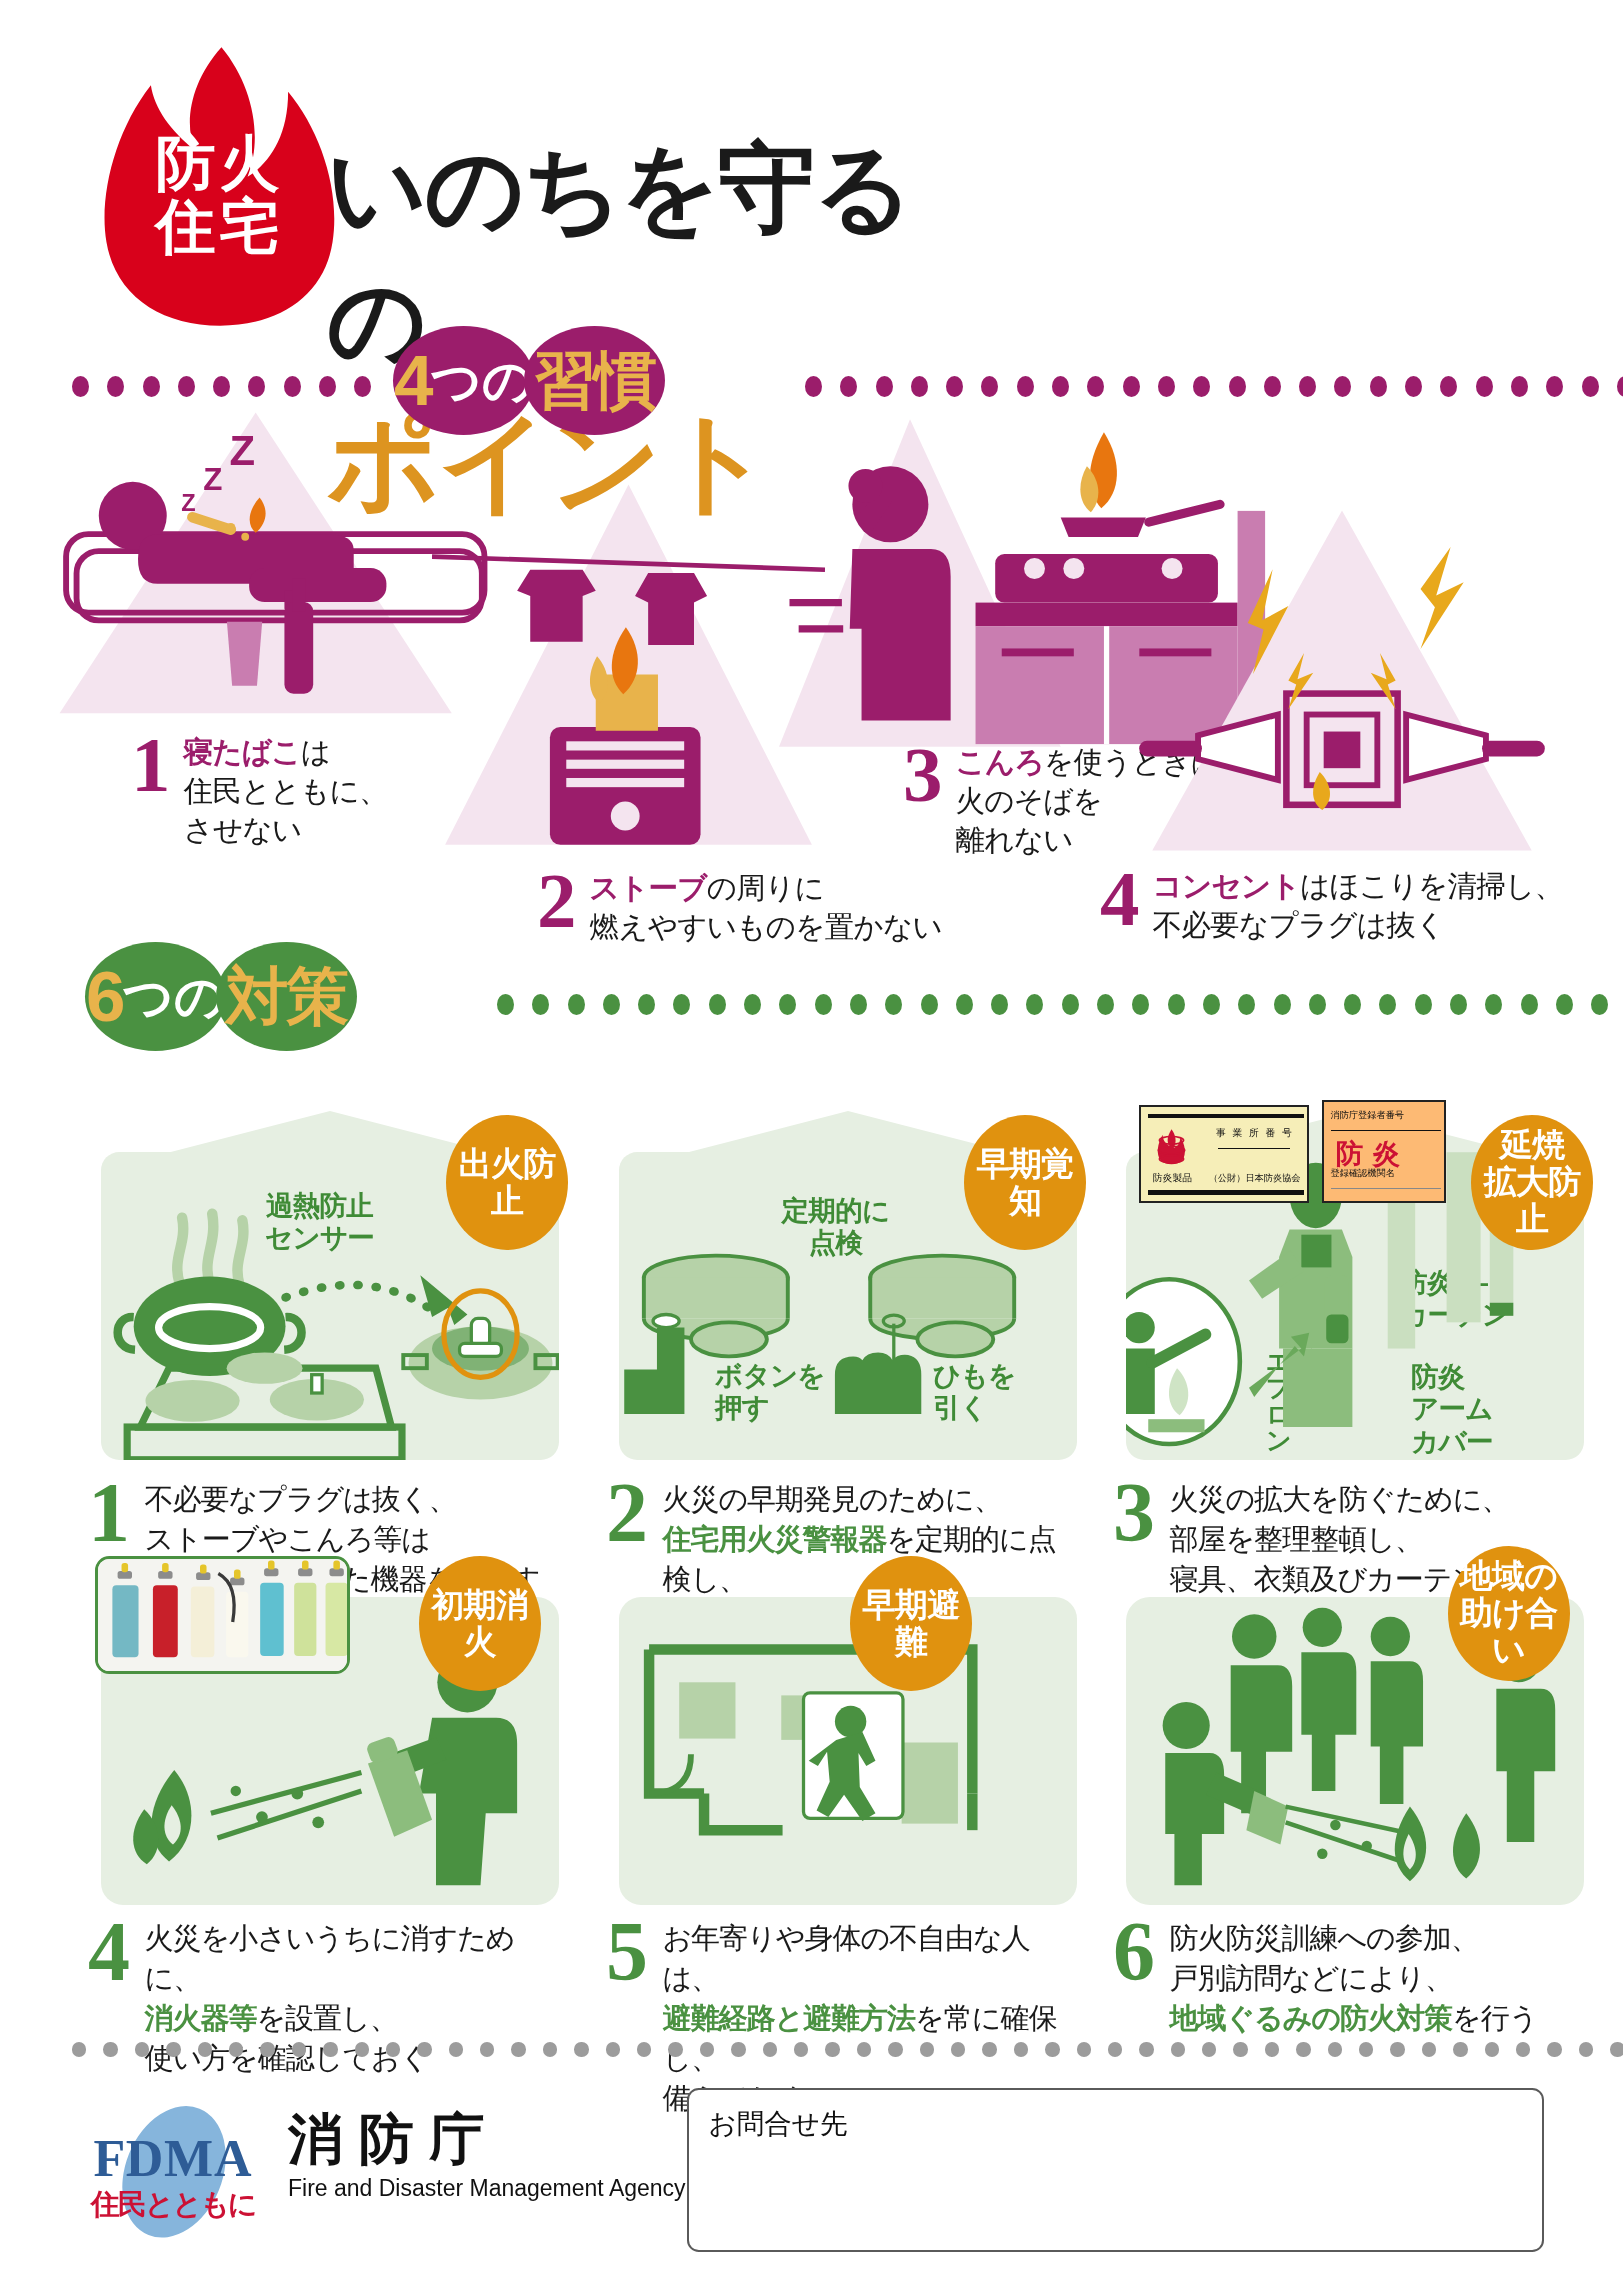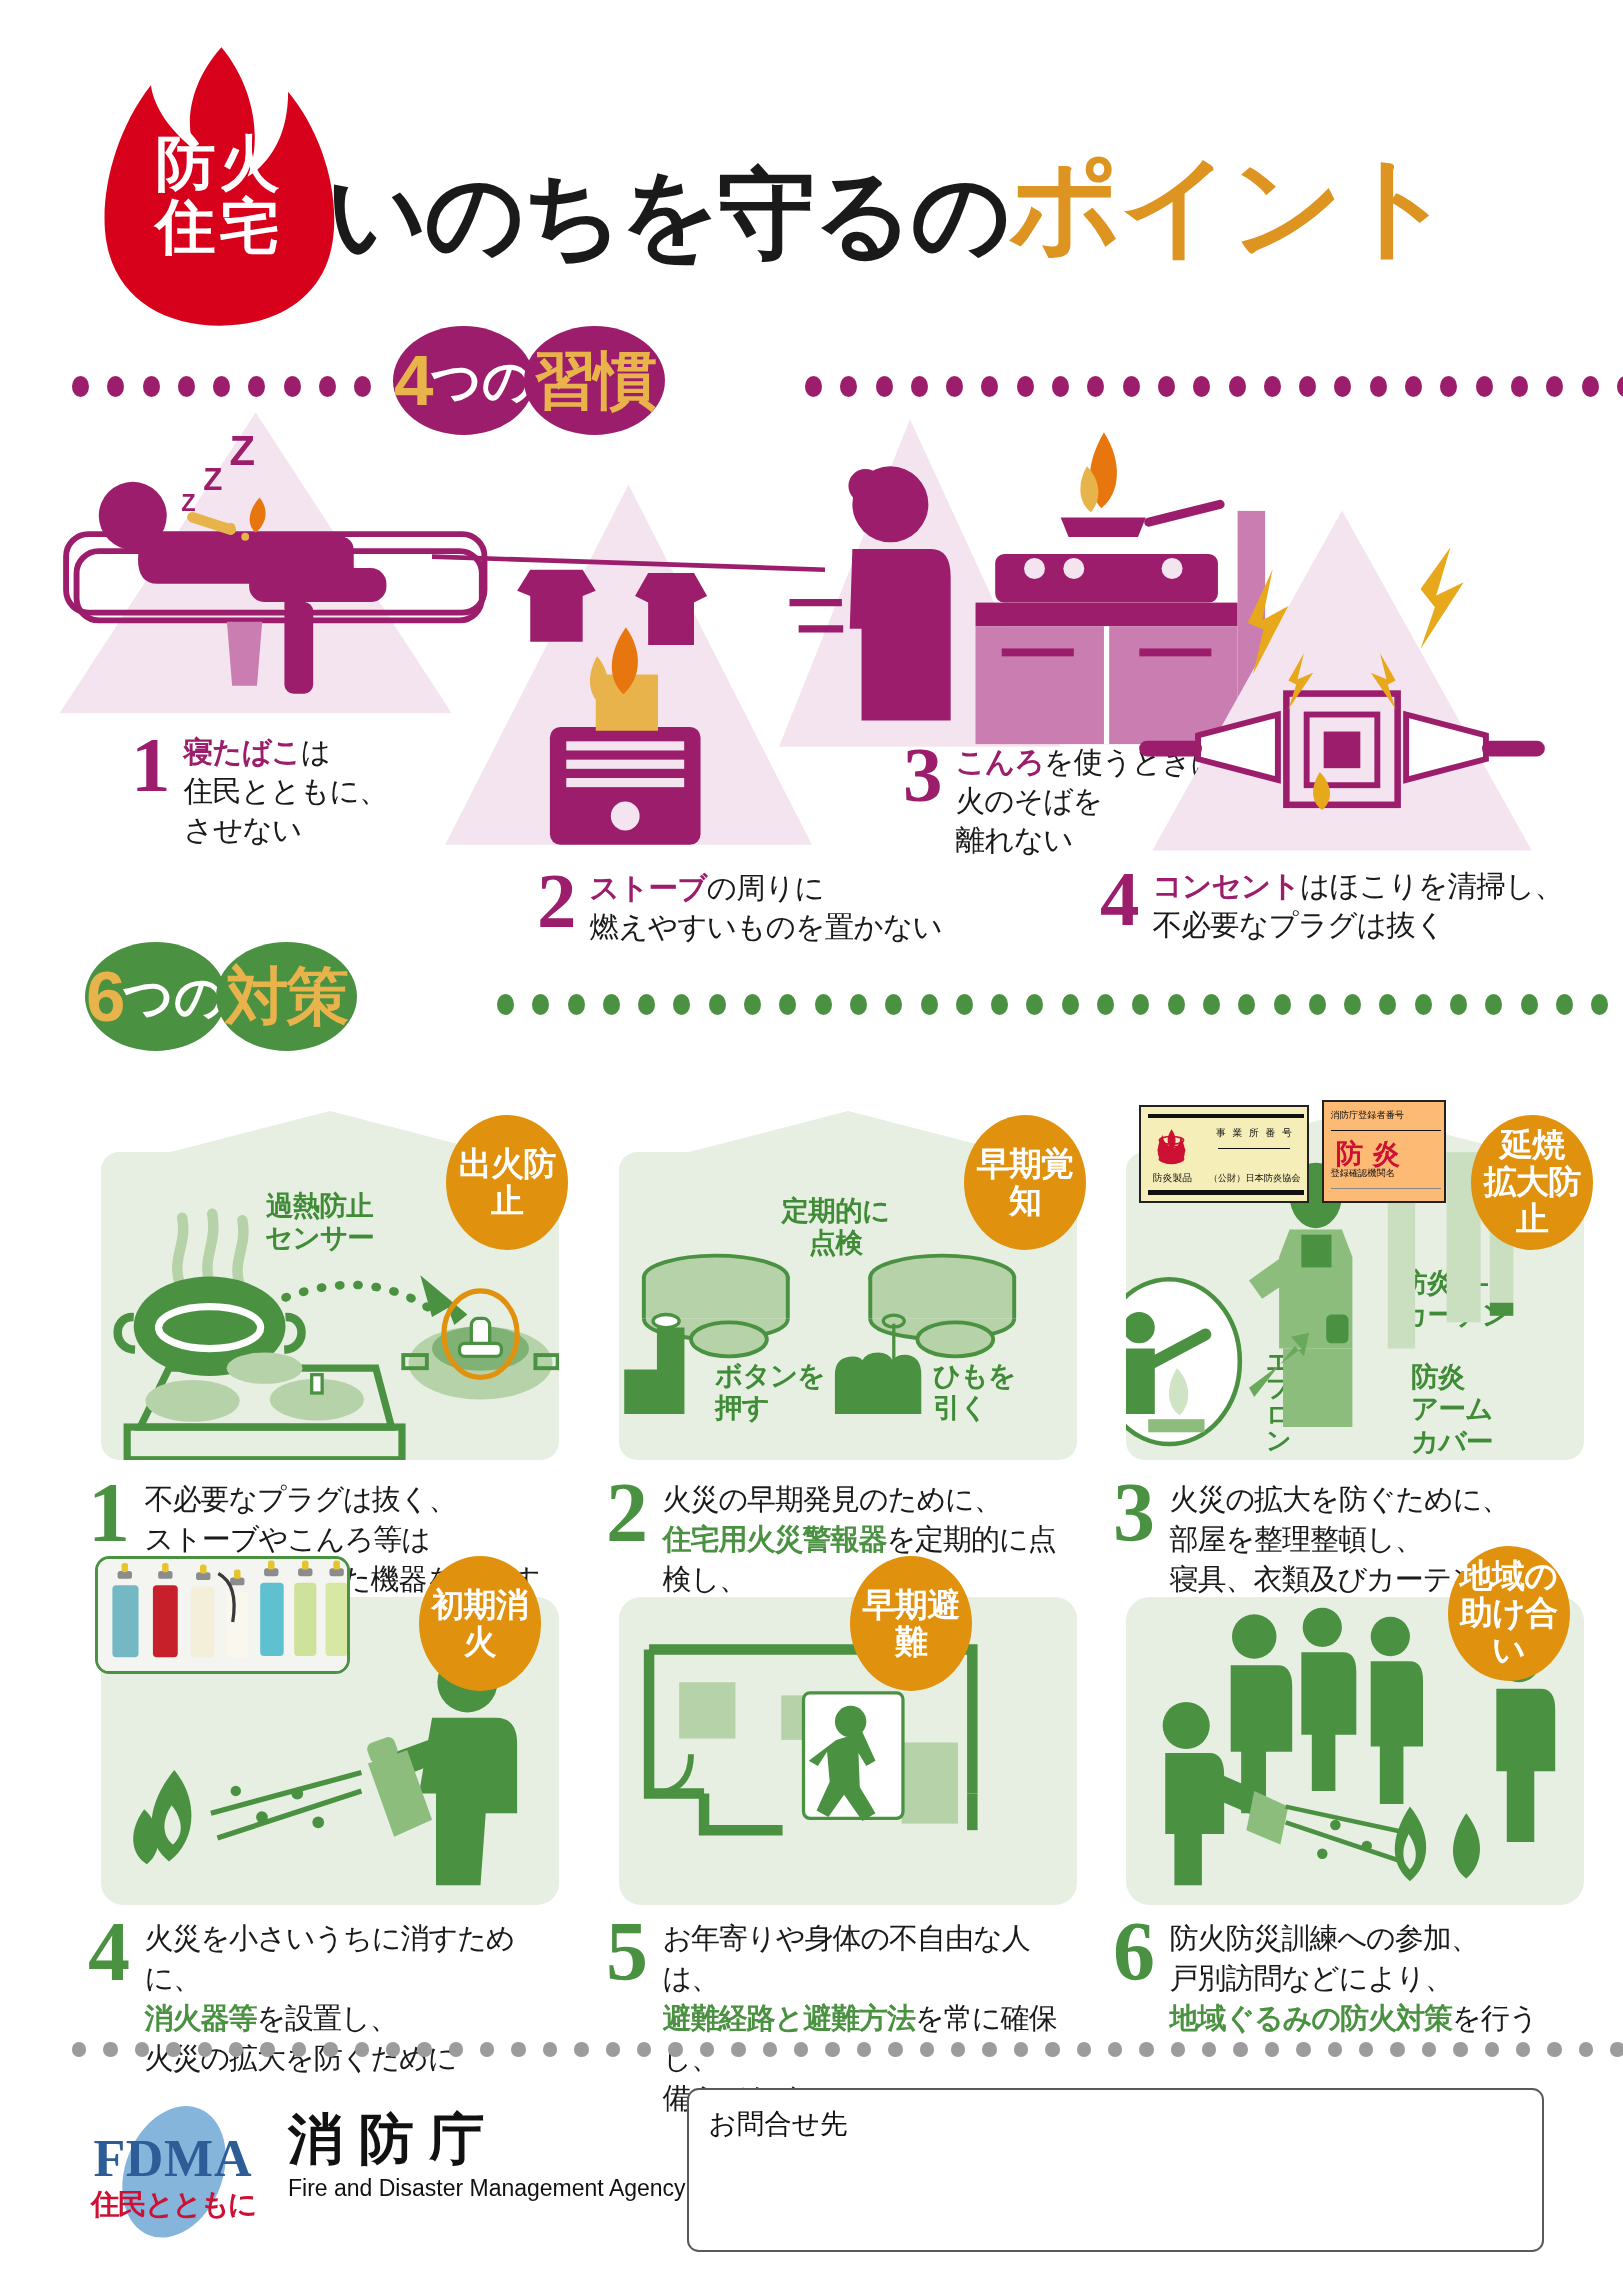--- a/index.html
+++ b/index.html
@@ -18,22 +18,22 @@
     position: absolute; left: 92px; top: 6.5px; width: 255px; height: 281px;
   }
   .flame-shape {
     position: absolute; left: 0; top: 0; width: 255px; height: 281px;
   }
   .flame-text {
     position: absolute; left: 0; top: 86px; width: 255px;
     text-align: center; color: #ffffff; font-weight: 700;
     font-size: 60px; line-height: 1.06; letter-spacing: 3.9px;
   }
-  .headline { position: absolute; left: 327px; top: 73px; width: 1244px; height: 170px;
-     display: flex; align-items: flex-end; }
+  .headline { position: absolute; left: 327px; top: 85px; width: 1244px; height: 170px;
+     display: flex; align-items: flex-start; flex-direction: column; }
   .hl-black { font-size: 98px; font-weight: 700; color: #1a1a1a; letter-spacing: -2.6px; }
   .hl-ten { font-size: 190px; font-weight: 700; color: #dd9420; line-height: 0.72;
      letter-spacing: -6.5px; margin: 0 3.9px 0 2.6px; position: relative; top: 14.4px;}
   .hl-no { font-size: 98px; font-weight: 700; color: #1a1a1a; letter-spacing: -2.6px; }
   .hl-point { font-size: 111px; font-weight: 700; color: #dd9420; letter-spacing: -2.6px; }
 
   
   .sec-band { position: absolute; width: 1623px; height: 111px; }
   .dotline { position: absolute; height: 17px; display: flex; gap: 18.3px; align-items: center; }
   .dotline i { width: 17px; height: 21px; border-radius: 50%; display: block; }
@@ -602,21 +602,21 @@
         <path d="M112 264 C68 318 66 374 104 404 C146 372 150 310 112 264Z" fill="#4a9141"></path>
         <path d="M66 324 C42 356 44 392 70 408 C96 388 92 348 66 324Z" fill="#4a9141"></path>
         <path d="M108 318 C92 342 94 366 110 378 C128 362 124 338 108 318Z" fill="#e6efe2"></path>
       </svg>
     </div>
     <div class="mdesc" style="left:-13px; top:321px;">
       <span class="mnum">4</span>
       <span class="mtxt">
         <span>火災を小さいうちに消すために、</span><br>
         <b>消火器等</b><span>を設置し、</span><br>
-        <span>火災の拡大を防ぐために</span>
+        <span>使い方を確認しておく</span>
       </span>
     </div>
   </div>
 
   <div class="mcard" style="left:619px; top:1597px;">
     <div class="mart" style="border-radius:22px;">
       <div class="mbadge" style="right:105px; top:-41px;">早期避難</div>
       <svg viewBox="0 0 700 470" width="458" height="308" style="position:absolute;left:0;top:0;">
 
         <path d="M46 80 L46 300 L130 300" stroke="#4a9141" stroke-width="16" fill="none"></path>

